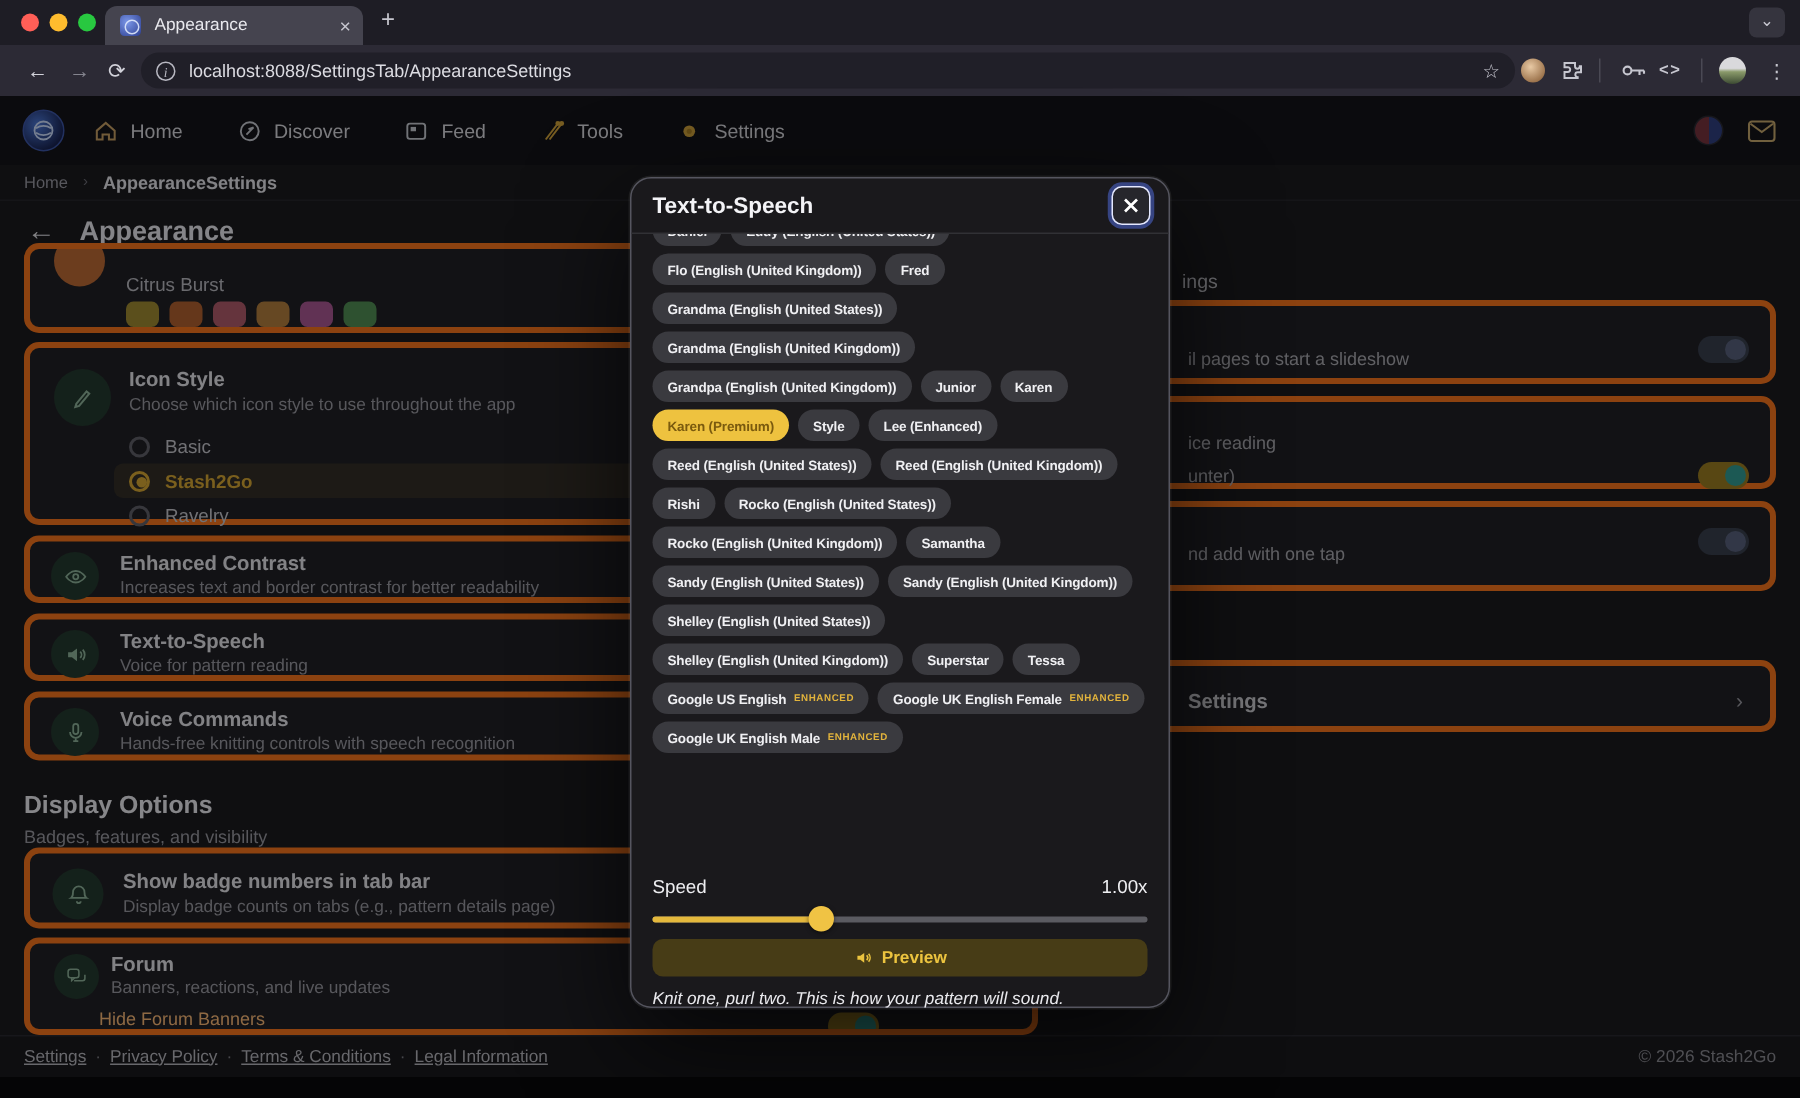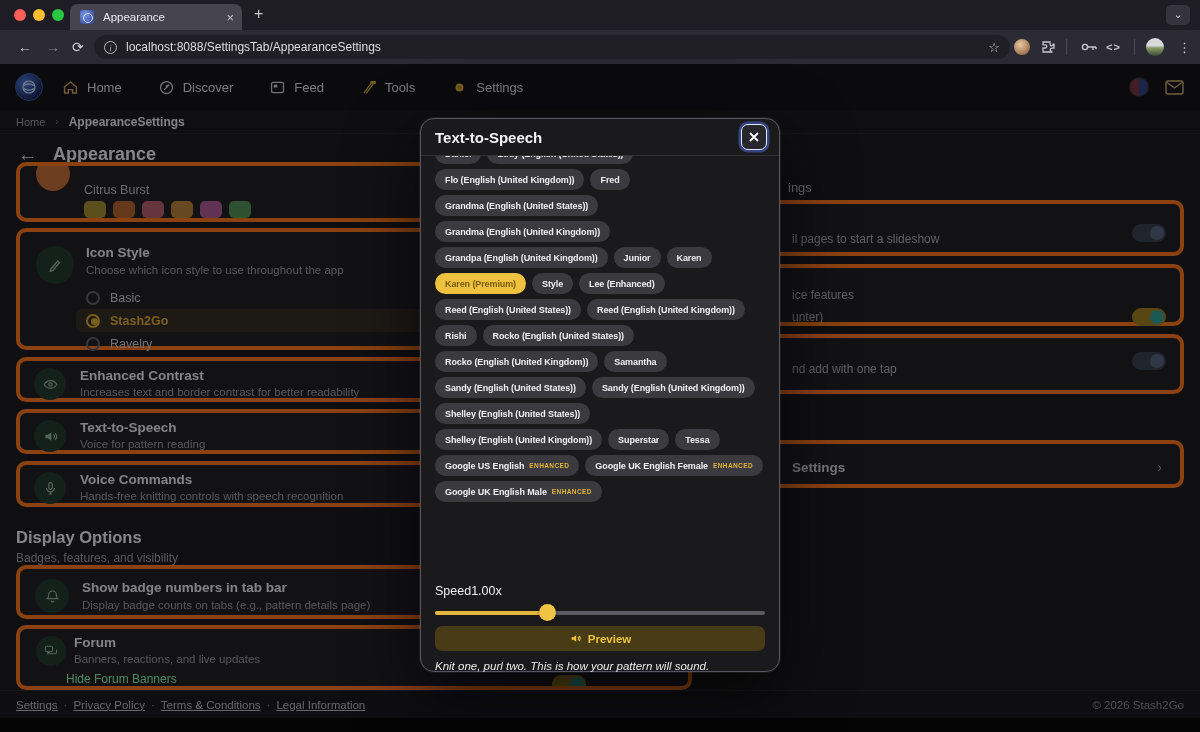--- a/index.html
+++ b/index.html
@@ -81,21 +81,21 @@
   .contrast-card{top:293px;height:45px}
   .tts-card{top:345px;height:45px}
   .voice-card{top:397px;height:46px}
   .small-ic{left:14px;top:7px;width:32px;height:32px}
 
   .section-h{position:absolute;left:16px;top:464px;font-size:16.5px;font-weight:bold;color:#eeeef2}
   .section-sub{position:absolute;left:16px;top:487px;font-size:12px;color:#9a9aa0}
 
   .badge-card{top:501px;height:54px}
   .forum-card{top:561px;height:65px;overflow:hidden}
-  .sub-title{position:absolute;left:46px;top:43px;font-size:12px;color:#86efac}
+  .sub-title{position:absolute;left:46px;top:43px;font-size:12px;color:#fdba74}
   .sub-desc{position:absolute;left:46px;top:58px;font-size:11.5px;color:#9a9aa0}
 
   .toggle{width:34px;height:18px;border-radius:9px;background:#353c49;position:relative}
   .toggle .knob{position:absolute;right:2px;top:2px;width:14px;height:14px;border-radius:50%;background:#57607a}
   .toggle.on{background:#9c7d1d}
   .toggle.on .knob{background:#2e9d92}
 
   
   .rcard{left:700px;width:484px}
   .r-frag{position:absolute;font-size:12px;color:#aaaaaf;white-space:nowrap}
@@ -124,21 +124,21 @@
   .m-title{font-size:15px;font-weight:bold;color:#f3f3f6}
   .m-close{width:26px;height:26px;border-radius:7px;background:#26262c;border:1.5px solid #e4e8ff;
            box-shadow:0 0 0 2.5px rgba(88,122,255,.45);display:flex;align-items:center;justify-content:center}
   .chips-area{height:424px;padding:0 14px;overflow:hidden}
   .chip-rows{display:flex;flex-direction:column;gap:5px;margin-top:-13px}
   .chip-row{display:flex;gap:6px}
   .chip{height:21px;padding:0 10px;display:inline-flex;align-items:center;border-radius:11px;background:#3a3a3f;
         color:#f0f0f3;font-size:9px;font-weight:bold;white-space:nowrap;letter-spacing:-.1px}
   .chip.selected{background:#eec23f;color:#7a5a0e}
   .chip-badge{font-size:6.5px;font-weight:bold;color:#e3b43c;margin-left:5px;letter-spacing:.4px}
-  .speed-row{display:flex;padding:0 14px;margin-top:4px;font-size:12.5px;color:#eeeef1}
+  .speed-row{display:flex;justify-content:space-between;padding:0 14px;margin-top:4px;font-size:12.5px;color:#eeeef1}
   .slider{position:relative;height:17px;margin:6px 14px 3px}
   .s-track{position:absolute;left:0;right:0;top:7px;height:4px;border-radius:2px;background:#5b5b61}
   .s-fill{position:absolute;left:0;top:7px;height:4px;border-radius:2px;background:#e4b83c}
   .s-thumb{position:absolute;top:0;width:17px;height:17px;border-radius:50%;background:#f0c344;box-shadow:0 1px 3px rgba(0,0,0,.5)}
   .preview-btn{margin:5px 14px 0;height:25px;border-radius:7px;background:#473c16;display:flex;align-items:center;
                justify-content:center;gap:6px;color:#ecc43f;font-size:11.5px;font-weight:bold}
   .m-caption{margin:9px 14px 0;font-style:italic;font-size:11.5px;color:#eaeaee}
 
   svg{display:block}
 </style>
@@ -362,21 +362,21 @@
     <div class="r-heading">ings</div>
 
     <div class="card rcard rcard1">
       <div class="r-frag" style="left:88px;top:28px">il pages to start a slideshow</div>
       <div class="toggle" style="position:absolute;right:14px;top:20px">
         <div class="knob"></div>
       </div>
     </div>
 
     <div class="card rcard rcard2">
-      <div class="r-frag" style="left:88px;top:20px">ice features</div>
+      <div class="r-frag" style="left:88px;top:20px">ice reading</div>
       <div class="r-frag" style="left:88px;top:42px">unter)</div>
       <div class="toggle on" style="position:absolute;right:14px;top:40px">
         <div class="knob"></div>
       </div>
     </div>
 
     <div class="card rcard rcard3">
       <div class="r-frag" style="left:88px;top:24px">nd add with one tap</div>
       <div class="toggle" style="position:absolute;right:14px;top:14px">
         <div class="knob"></div>

